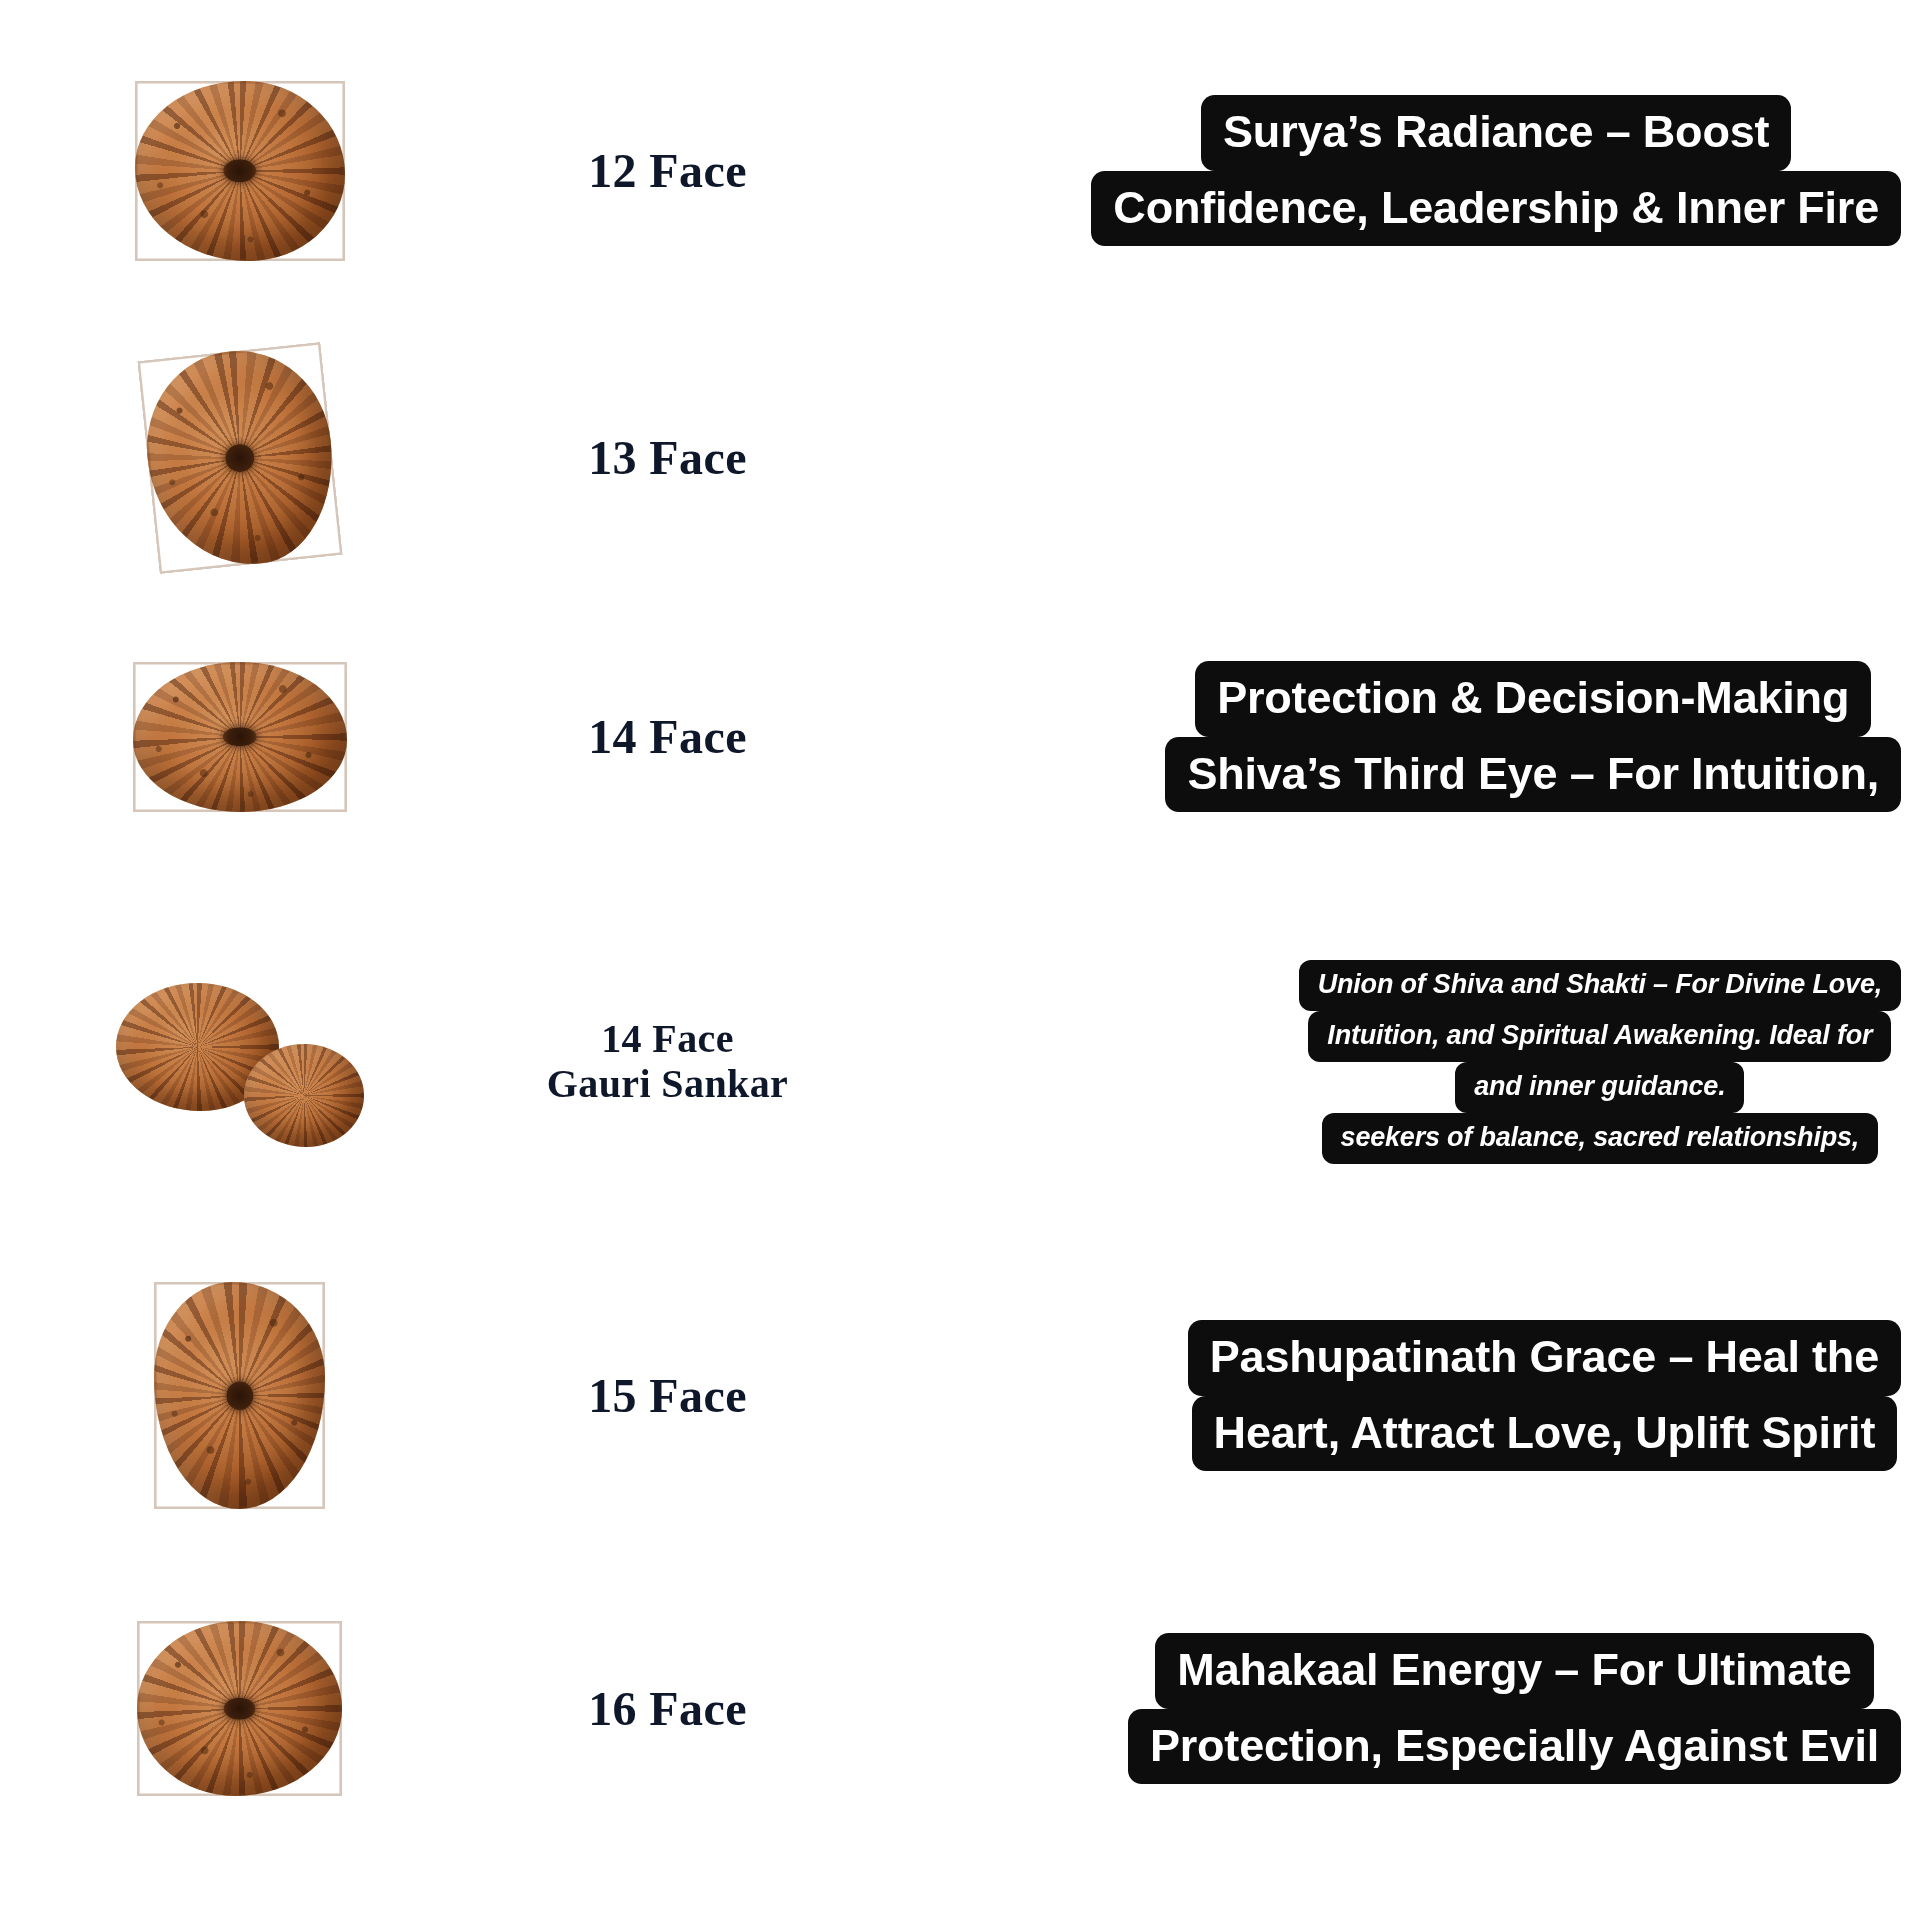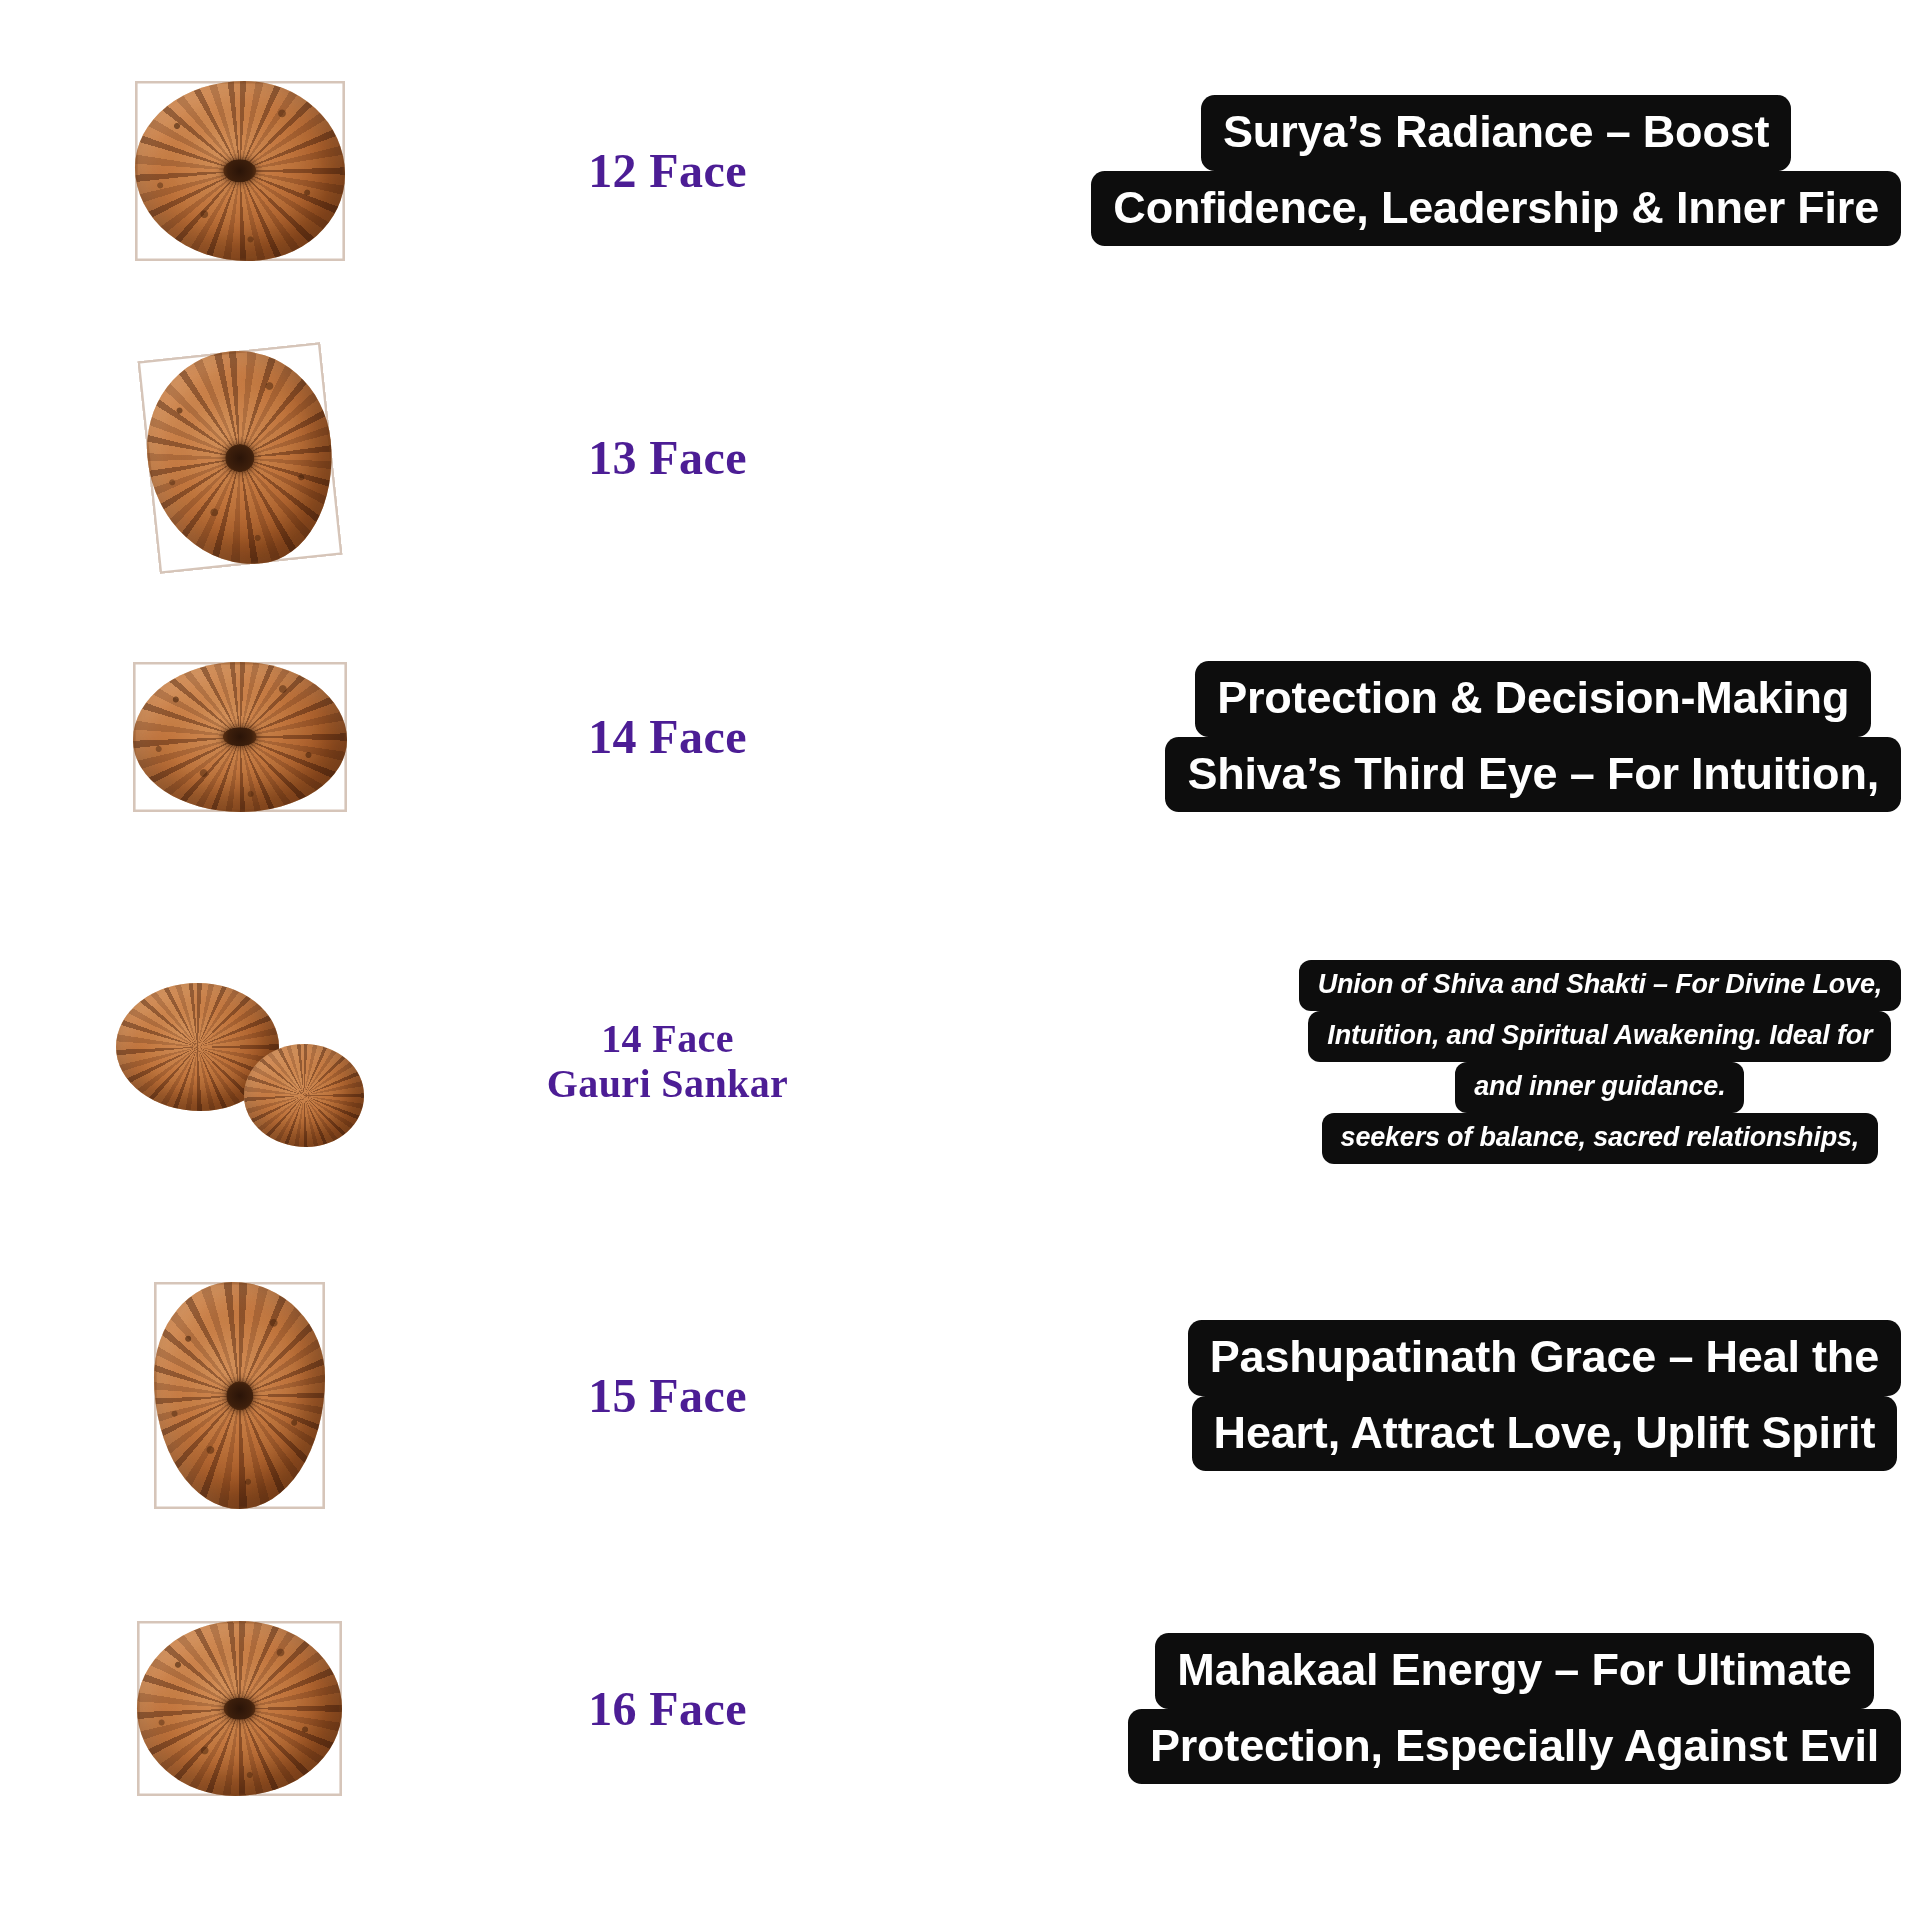--- a/index.html
+++ b/index.html
@@ -44,21 +44,21 @@
     align-items: center;
     justify-content: center;
     box-sizing: border-box;
     text-align: center;
   }
 
   .label-text {
     font-family: "Liberation Serif", serif;
     font-size: 48px;
     font-weight: 700;
-    color: #4c1d95;
+    color: #0f172a;
     line-height: 1.12;
     letter-spacing: 0.4px;
   }
   .label-text.small {
     font-size: 40px;
   }
 
   .desc-cell {
     flex: 1 1 auto;
     display: flex;

